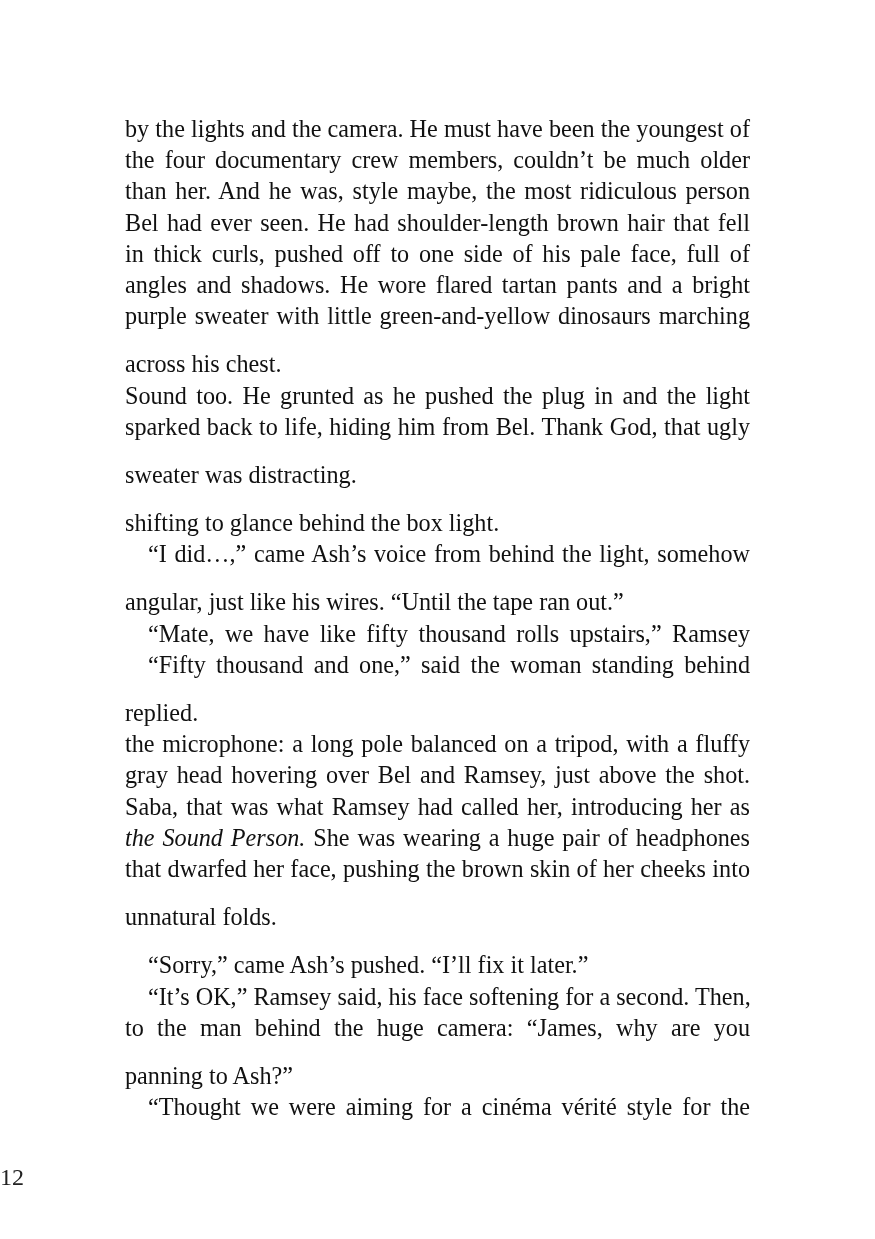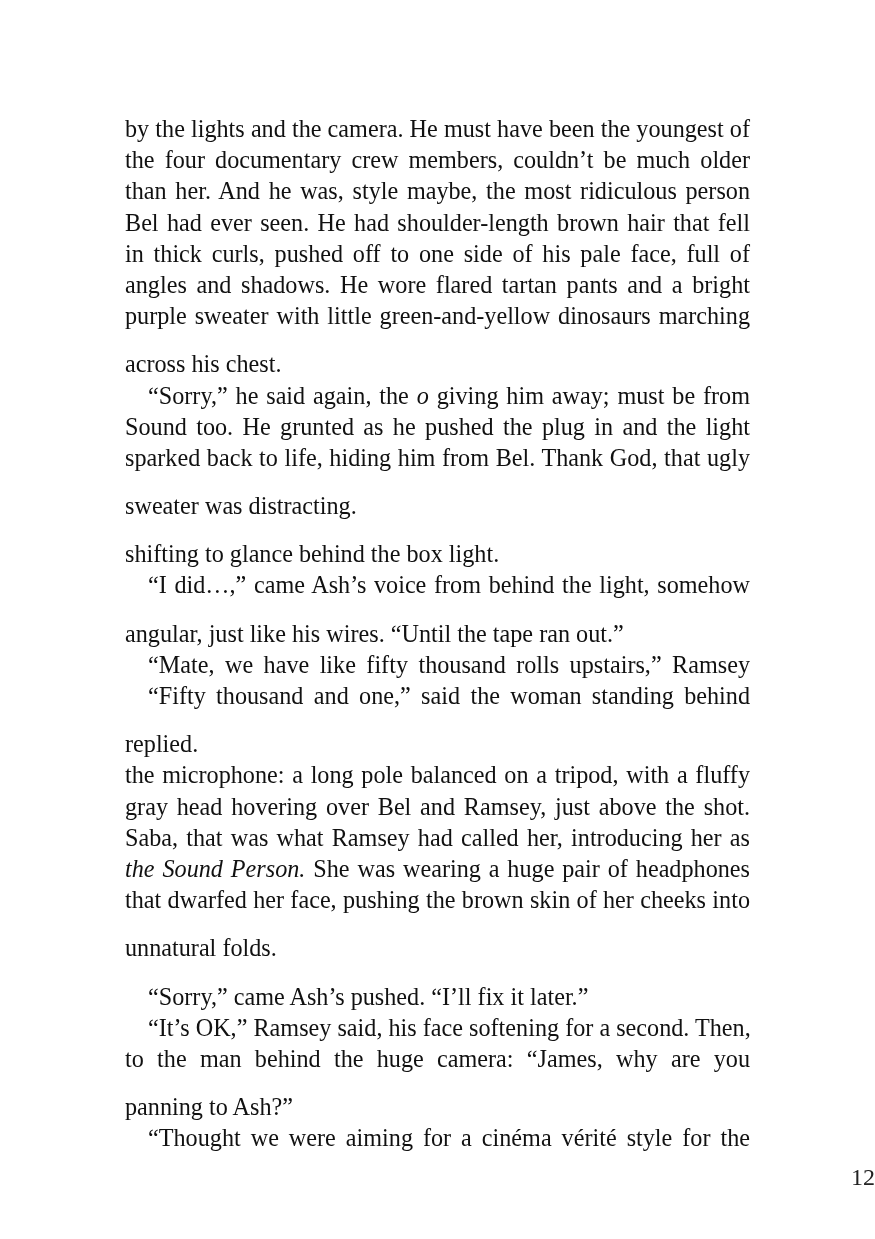--- a/index.html
+++ b/index.html
@@ -8,38 +8,37 @@
   .text-block {
     position: absolute; left: 125px; top: 113px; width: 625px;
     font-family: "Liberation Serif", "DejaVu Serif", serif;
     font-size: 24.2px; line-height: 31.2px; color: #111111;
   }
   .line { display: block; white-space: nowrap; text-align: justify; text-align-last: justify; height: 31.2px; overflow: visible; }
   .line.last { text-align-last: left; margin-top: 17px; }
   .line.indent { padding-left: 23px; }
   .line i { font-style: italic; }
   .page-number {
-    position: absolute; left: 0; width: 875px; top: 1164px; text-align: right;
+    position: absolute; left: 0; width: 875px; top: 1164px; text-align: left;
     font-family: "Liberation Serif", "DejaVu Serif", serif; font-size: 24px; color: #222222;
   }
 </style>
 </head>
 <body>
 
 <div class="page">
   <div class="text-block" id="text-block">
       <span class="line">by the lights and the camera. He must have been the youngest of</span>
       <span class="line">the four documentary crew members, couldn’t be much older</span>
       <span class="line">than her. And he was, style maybe, the most ridiculous person</span>
       <span class="line">Bel had ever seen. He had shoulder-length brown hair that fell</span>
       <span class="line">in thick curls, pushed off to one side of his pale face, full of</span>
       <span class="line">angles and shadows. He wore flared tartan pants and a bright</span>
       <span class="line">purple sweater with little green-and-yellow dinosaurs marching</span>
       <span class="line last">across his chest.</span>
-      <span class="line indent">“Sorry,” he said again, the <i>o</i> giving him away; must be from</span>
       <span class="line">Sound too. He grunted as he pushed the plug in and the light</span>
       <span class="line">sparked back to life, hiding him from Bel. Thank God, that ugly</span>
       <span class="line last">sweater was distracting.</span>
       <span class="line last">shifting to glance behind the box light.</span>
       <span class="line indent">“I did…,” came Ash’s voice from behind the light, somehow</span>
       <span class="line last">angular, just like his wires. “Until the tape ran out.”</span>
       <span class="line indent">“Mate, we have like fifty thousand rolls upstairs,” Ramsey</span>
       <span class="line indent">“Fifty thousand and one,” said the woman standing behind</span>
       <span class="line last">replied.</span>
       <span class="line">the microphone: a long pole balanced on a tripod, with a fluffy</span>

